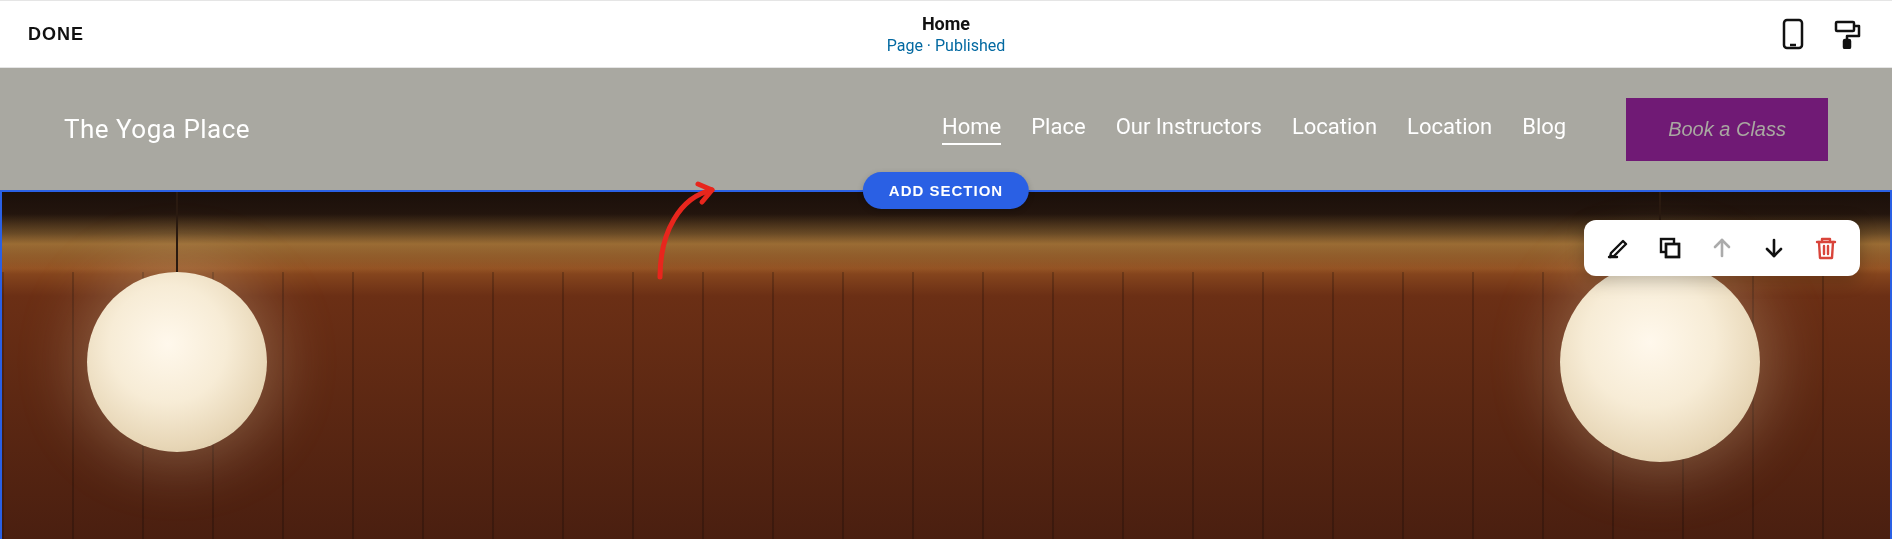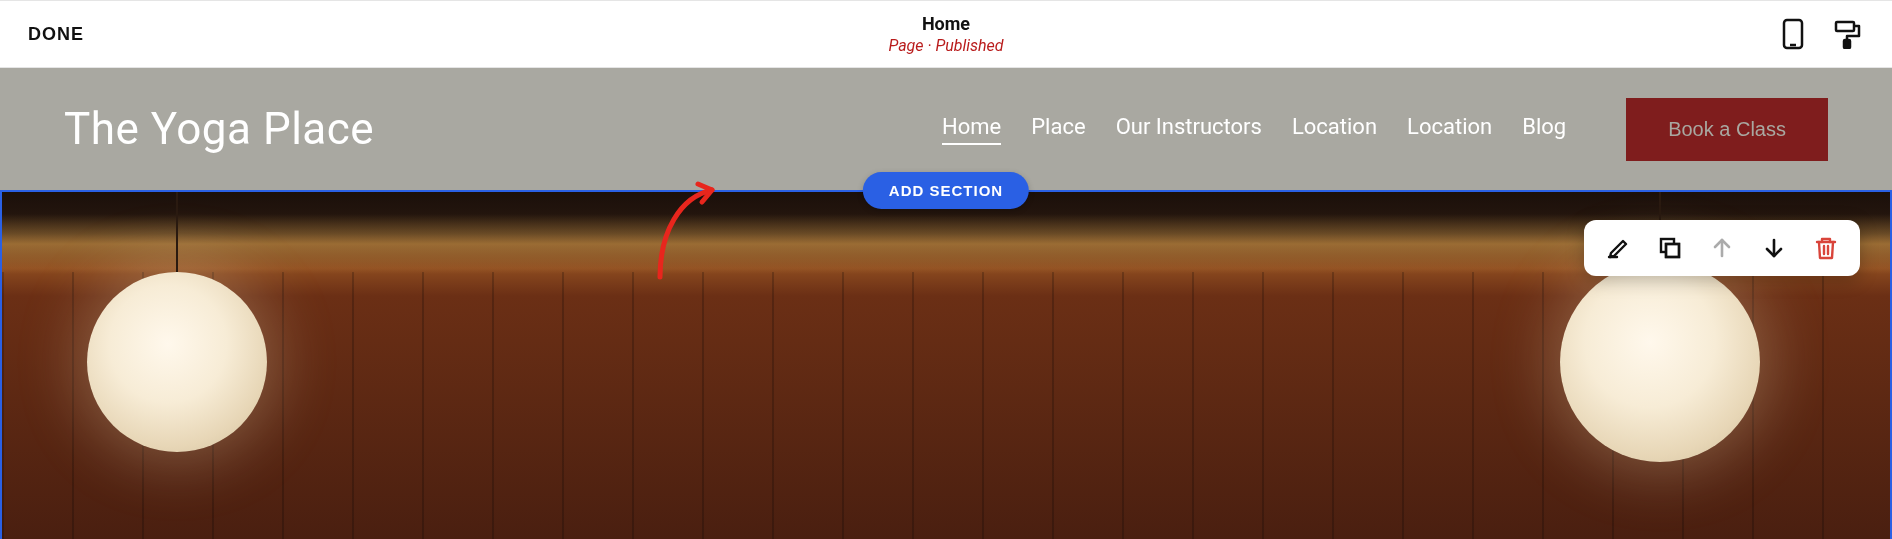--- a/index.html
+++ b/index.html
@@ -32,43 +32,42 @@
     transform: translate(-50%, -50%);
     text-align: center;
   }
   .topbar-title {
     font-weight: 700;
     font-size: 18px;
     color: #111;
   }
   .topbar-sub {
     font-size: 16px;
-    color: #b91c1c;
+    color: #0369a1;
     margin-top: 2px;
-    font-style: italic;
   }
   .topbar-right {
     display: flex;
     align-items: center;
     gap: 24px;
   }
   .topbar-right svg { display: block; }
   .icon-btn { background: none; border: none; cursor: pointer; padding: 2px; }
 
   
   .site-header {
     height: 122px;
     background: #a9a8a1;
     display: flex;
     align-items: center;
     padding: 0 64px 0 64px;
     justify-content: space-between;
   }
   .site-title {
-    font-size: 44px;
+    font-size: 26px;
     font-weight: 400;
     color: #fff;
     letter-spacing: 0.5px;
   }
   .nav {
     display: flex;
     align-items: center;
     gap: 30px;
   }
   .nav-link {
@@ -76,27 +75,28 @@
     font-size: 22px;
     text-decoration: none;
     cursor: pointer;
     padding-bottom: 4px;
     border-bottom: 2px solid transparent;
   }
   .nav-link.active {
     border-bottom: 2px solid #fff;
   }
   .book-btn {
-    background: #7f1d1d;
+    background: #701a75;
     color: #a9a8a1;
     font-size: 20px;
     padding: 20px 42px;
     border: none;
     cursor: pointer;
     margin-left: 30px;
+    font-style: italic;
   }
 
   
   .canvas {
     position: relative;
     height: calc(539px - 68px - 122px); 
   }
   .section {
     position: absolute;
     inset: 0;

